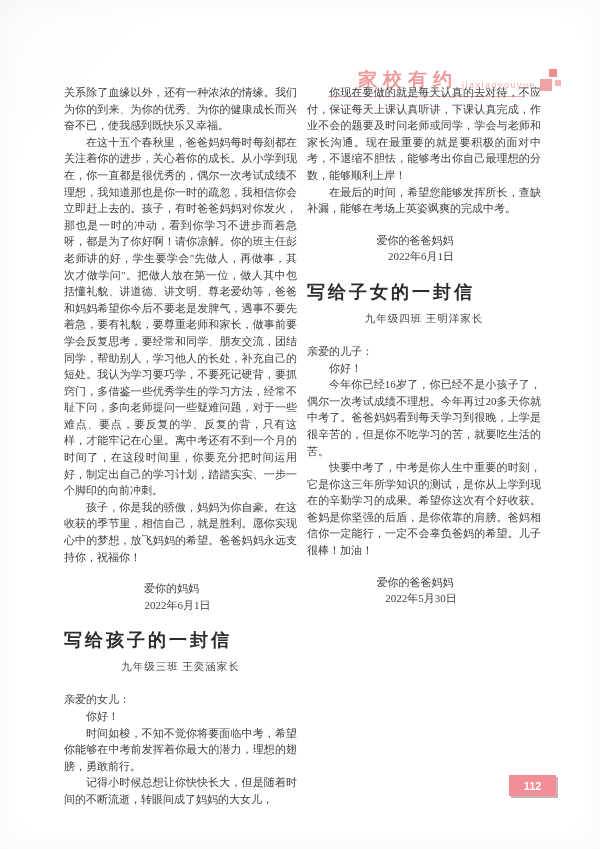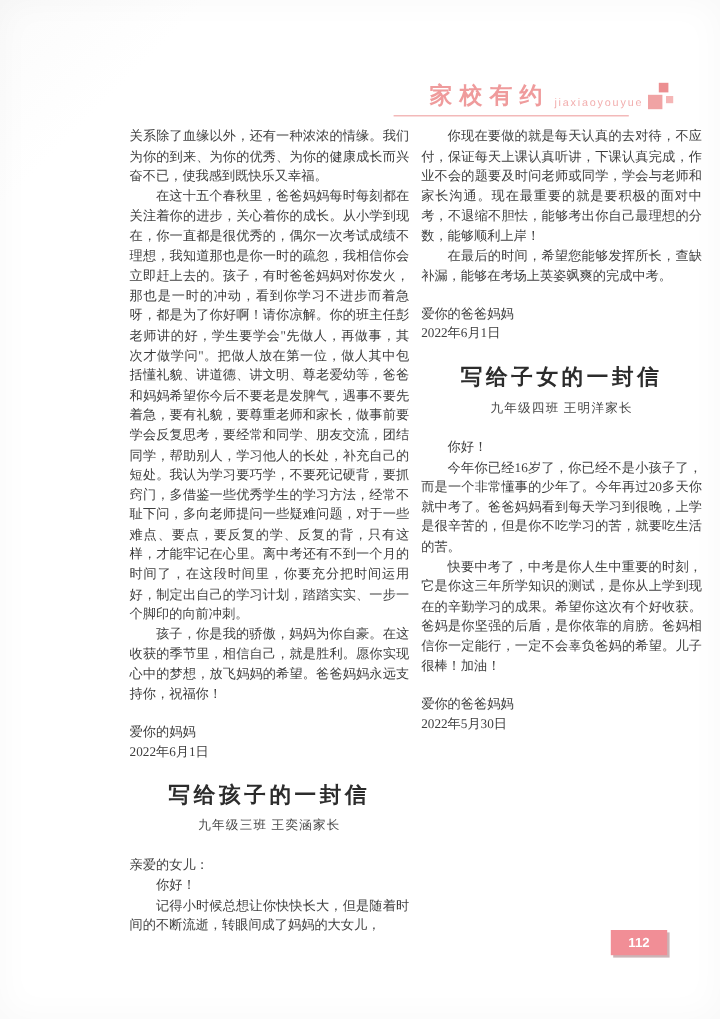--- a/index.html
+++ b/index.html
@@ -30,35 +30,34 @@
     margin-left:4px;margin-bottom:3px;white-space:nowrap;margin-top:20px;
   }
   .squares-icon{position:relative;width:26px;height:26px;display:inline-block;margin-left:4px;}
   .squares-icon .sq{position:absolute;display:block;background:#ef9b9c;}
   .squares-icon .sq1{width:12px;height:12px;left:0;top:12px;background:#f0a3a4;}
   .squares-icon .sq2{width:8px;height:8px;left:9px;top:2px;background:#ec8f91;}
   .squares-icon .sq3{width:6px;height:6px;left:15px;top:13px;background:#f5b6b6;}
   .header-underline{height:1px;background:#f0a8a8;margin-top:3px;width:196px;}
   
   .col{
-    position:absolute;top:106px;
+    position:absolute;top:84px;
     font-size:11px;line-height:16.6px;color:#3e3e3e;
     text-align:justify;
-    margin-left:44px;
   }
   .col-left{left:64px;width:233px;}
   .col-right{left:307px;width:234px;}
   .para{margin:0;text-indent:2em;}
   .noindent{text-indent:0;}
-  .sig-block{margin-top:15px;margin-bottom:8px;text-align:left;}
+  .sig-block{margin-top:15px;margin-bottom:8px;text-align:center;}
   .sig-name{padding-right:18px;}
   .sig-date{padding-right:6px;}
   .letter-title{
     font-size:18px;font-weight:bold;color:#2c2c2c;
-    text-align:center;letter-spacing:3px;
+    text-align:left;letter-spacing:3px;
     margin:14px 0 6px 0;line-height:26px;text-indent:0;
   }
   .byline{
     text-align:center;font-size:10.5px;color:#454545;
     letter-spacing:1px;margin-bottom:16px;line-height:16px;
   }
   .salutation{text-indent:0;}
   
   .page-num{
     position:absolute;left:509px;top:775px;
@@ -93,34 +92,36 @@
     <p class="para">在这十五个春秋里，爸爸妈妈每时每刻都在关注着你的进步，关心着你的成长。从小学到现在，你一直都是很优秀的，偶尔一次考试成绩不理想，我知道那也是你一时的疏忽，我相信你会立即赶上去的。孩子，有时爸爸妈妈对你发火，那也是一时的冲动，看到你学习不进步而着急呀，都是为了你好啊！请你凉解。你的班主任彭老师讲的好，学生要学会"先做人，再做事，其次才做学问"。把做人放在第一位，做人其中包括懂礼貌、讲道德、讲文明、尊老爱幼等，爸爸和妈妈希望你今后不要老是发脾气，遇事不要先着急，要有礼貌，要尊重老师和家长，做事前要学会反复思考，要经常和同学、朋友交流，团结同学，帮助别人，学习他人的长处，补充自己的短处。我认为学习要巧学，不要死记硬背，要抓窍门，多借鉴一些优秀学生的学习方法，经常不耻下问，多向老师提问一些疑难问题，对于一些难点、要点，要反复的学、反复的背，只有这样，才能牢记在心里。离中考还有不到一个月的时间了，在这段时间里，你要充分把时间运用好，制定出自己的学习计划，踏踏实实、一步一个脚印的向前冲刺。</p>
     <p class="para">孩子，你是我的骄傲，妈妈为你自豪。在这收获的季节里，相信自己，就是胜利。愿你实现心中的梦想，放飞妈妈的希望。爸爸妈妈永远支持你，祝福你！</p>
     <div class="sig-block">
       <div class="sig-name">爱你的妈妈</div>
       <div class="sig-date">2022年6月1日</div>
     </div>
     <h2 class="letter-title">写给孩子的一封信</h2>
     <div class="byline">九年级三班 王奕涵家长</div>
     <p class="para salutation">亲爱的女儿：</p>
     <p class="para">你好！</p>
+    <p class="para">时间如梭，不知不觉你将要面临中考，希望你能够在中考前发挥着你最大的潜力，理想的翅膀，勇敢前行。</p>
     <p class="para">记得小时候总想让你快快长大，但是随着时间的不断流逝，转眼间成了妈妈的大女儿，</p>
   </div>
 
   <div class="col col-right">
     <p class="para">你现在要做的就是每天认真的去对待，不应付，保证每天上课认真听讲，下课认真完成，作业不会的题要及时问老师或同学，学会与老师和家长沟通。现在最重要的就是要积极的面对中考，不退缩不胆怯，能够考出你自己最理想的分数，能够顺利上岸！</p>
     <p class="para">在最后的时间，希望您能够发挥所长，查缺补漏，能够在考场上英姿飒爽的完成中考。</p>
     <div class="sig-block">
       <div class="sig-name">爱你的爸爸妈妈</div>
       <div class="sig-date">2022年6月1日</div>
     </div>
     <h2 class="letter-title">写给子女的一封信</h2>
     <div class="byline">九年级四班 王明洋家长</div>
+    <p class="para salutation">亲爱的儿子：</p>
     <p class="para">你好！</p>
-    <p class="para">今年你已经16岁了，你已经不是小孩子了，而是一个非常懂事的少年了。今年再过20多天你就中考了。爸爸妈妈看到每天学习到很晚，上学是很辛苦的，但是你不吃学习的苦，就要吃生活的苦。</p>
+    <p class="para">今年你已经16岁了，你已经不是小孩子了，偶尔一次考试成绩不理想。今年再过20多天你就中考了。爸爸妈妈看到每天学习到很晚，上学是很辛苦的，但是你不吃学习的苦，就要吃生活的苦。</p>
     <p class="para">快要中考了，中考是你人生中重要的时刻，它是你这三年所学知识的测试，是你从上学到现在的辛勤学习的成果。希望你这次有个好收获。爸妈是你坚强的后盾，是你依靠的肩膀。爸妈相信你一定能行，一定不会辜负爸妈的希望。儿子很棒！加油！</p>
     <div class="sig-block">
       <div class="sig-name">爱你的爸爸妈妈</div>
       <div class="sig-date">2022年5月30日</div>
     </div>
   </div>
 
   <div class="page-num">112</div>
 
 </div>

